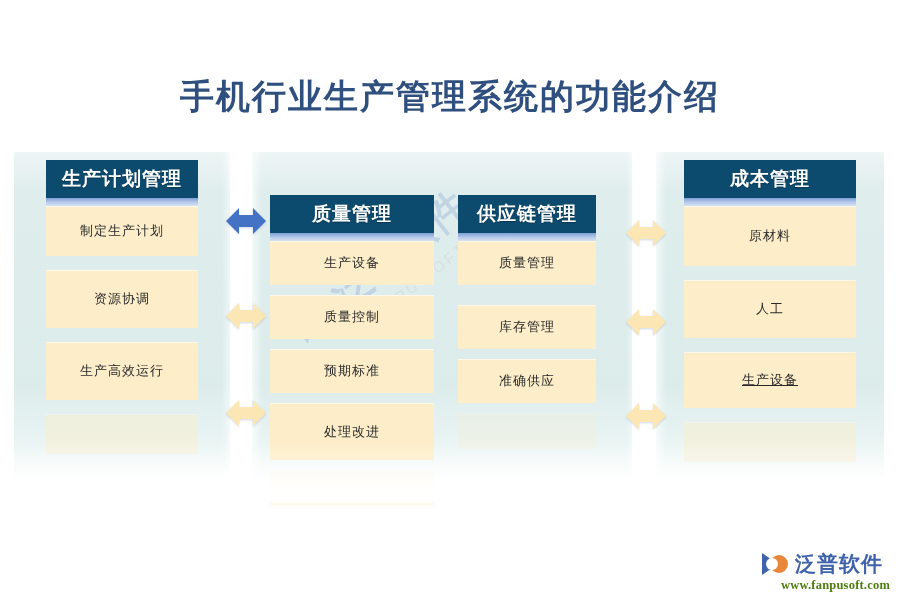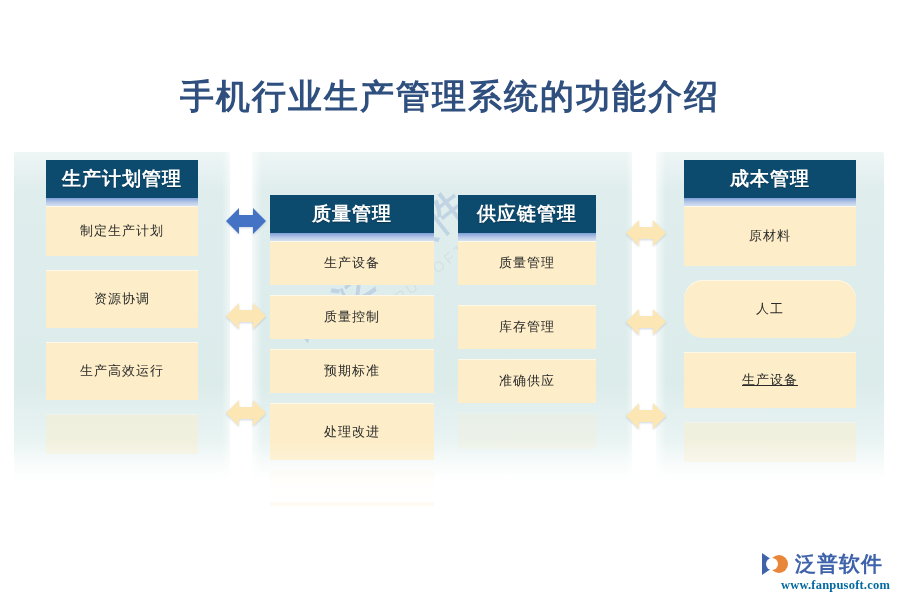--- a/index.html
+++ b/index.html
@@ -114,21 +114,21 @@
   }
   #logo .logo-mark .lm-cut{
     position:absolute;left:4px;top:7px;width:12px;height:12px;border-radius:50%;
     background:#ffffff;
   }
   #logo .logo-name{
     font-size:21px;font-weight:700;color:#3f63ab;letter-spacing:1px;white-space:nowrap;
     font-family:"Liberation Serif","DejaVu Serif",serif;
   }
   #logo .logo-url{
-    margin-top:0;font-size:12.5px;font-weight:700;color:#0369a1;letter-spacing:.2px;
+    margin-top:0;font-size:12.5px;font-weight:700;color:#4d7c0f;letter-spacing:.2px;
     font-family:"Liberation Serif","DejaVu Serif",serif;white-space:nowrap;text-align:right;
   }
 </style>
 </head>
 <body>
 
 <div id="stage">
 
   <div id="title">手机行业生产管理系统的功能介绍</div>
 
@@ -187,21 +187,21 @@
     <div class="item" style="height:44px;">准确供应</div>
     <div class="gap" style="height:10px;"></div>
     <div class="item faded2" style="height:36px;"></div>
   </div>
 
   <div class="col" style="left:684px;top:148px;width:172px;">
     <div class="col-head">成本管理</div>
     <div class="col-strip"></div>
     <div class="item" style="height:60px;margin-top:-2px;font-family:Liberation Serif, serif;">原材料</div>
     <div class="gap"></div>
-    <div class="item" style="height:58px;border-radius:19px;">人工</div>
+    <div class="item" style="height:58px;">人工</div>
     <div class="gap"></div>
     <div class="item" style="height:56px;text-decoration:underline;">生产设备</div>
     <div class="gap"></div>
     <div class="item faded" style="height:40px;"></div>
   </div>
 
   <div class="arrow" style="left:226px;top:192px;">
     <svg width="40" height="34" viewBox="0 0 40 34">
       <path d="M0 17 L13 4 L13 11 L27 11 L27 4 L40 17 L27 30 L27 23 L13 23 L13 30 Z" fill="#4472c4"></path>
     </svg>

